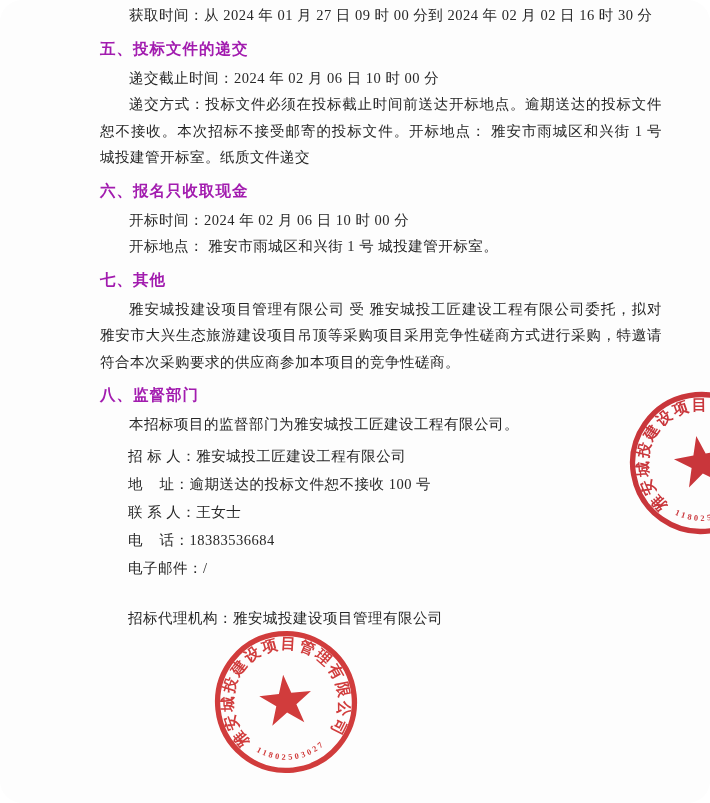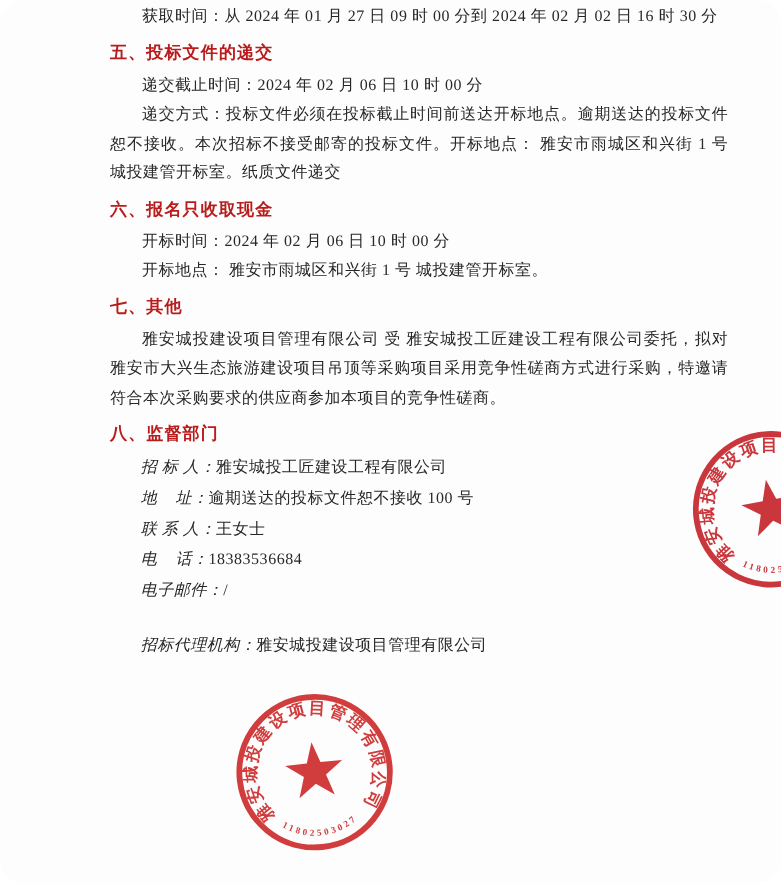--- a/index.html
+++ b/index.html
@@ -22,35 +22,35 @@
     font-size:14.5px;
     line-height:26.5px;
     text-align:justify;
     text-indent:2em;
     letter-spacing:0.5px;
   }
   p.single{text-align:left;}
   h2.sec{
     font-size:15.5px;
     font-weight:bold;
-    color:#b91c1c;
+    color:#a21caf;
     margin:8px 0 4px 0;
     line-height:24px;
     letter-spacing:1px;
   }
   .contact-block{margin:4px 0 0 0;}
   .contact-block.agency{margin-top:22px;}
   .contact-row{
     margin:0 0 0 28px;
     font-size:14.5px;
     line-height:28px;
     white-space:pre;
     letter-spacing:0.5px;
   }
-  .contact-label{letter-spacing:0.5px;font-style:italic;}
+  .contact-label{letter-spacing:0.5px;}
   .seal{
     position:absolute;
     mix-blend-mode:multiply;
     opacity:0.92;
     pointer-events:none;
   }
   .seal-bottom{left:210px;top:626px;width:152px;height:152px;transform:rotate(-6deg);}
   .seal-side{left:625px;top:387px;width:152px;height:152px;transform:rotate(-10deg);}
   .seal text{font-family:"Liberation Serif","DejaVu Serif",serif;}
 </style>
@@ -67,20 +67,21 @@
     <p class="para">递交方式：投标文件必须在投标截止时间前送达开标地点。逾期送达的投标文件恕不接收。本次招标不接受邮寄的投标文件。开标地点： 雅安市雨城区和兴街 1 号 城投建管开标室。纸质文件递交</p>
 
     <h2 class="sec">六、报名只收取现金</h2>
     <p class="para single">开标时间：2024 年 02 月 06 日  10 时 00 分</p>
     <p class="para single">开标地点：  雅安市雨城区和兴街 1 号  城投建管开标室。</p>
 
     <h2 class="sec">七、其他</h2>
     <p class="para">雅安城投建设项目管理有限公司 受 雅安城投工匠建设工程有限公司委托，拟对雅安市大兴生态旅游建设项目吊顶等采购项目采用竞争性磋商方式进行采购，特邀请符合本次采购要求的供应商参加本项目的竞争性磋商。</p>
 
     <h2 class="sec">八、监督部门</h2>
+    <p class="para single">本招标项目的监督部门为雅安城投工匠建设工程有限公司。</p>
 
 
     <div class="contact-block">
       <div class="contact-row"><span class="contact-label">招 标 人：</span><span class="contact-value">雅安城投工匠建设工程有限公司</span></div>
       <div class="contact-row"><span class="contact-label">地    址：</span><span class="contact-value">逾期送达的投标文件恕不接收 100 号</span></div>
       <div class="contact-row"><span class="contact-label">联 系 人：</span><span class="contact-value">王女士</span></div>
       <div class="contact-row"><span class="contact-label">电    话：</span><span class="contact-value">18383536684</span></div>
       <div class="contact-row"><span class="contact-label">电子邮件：</span><span class="contact-value">/</span></div>
     </div>
 

